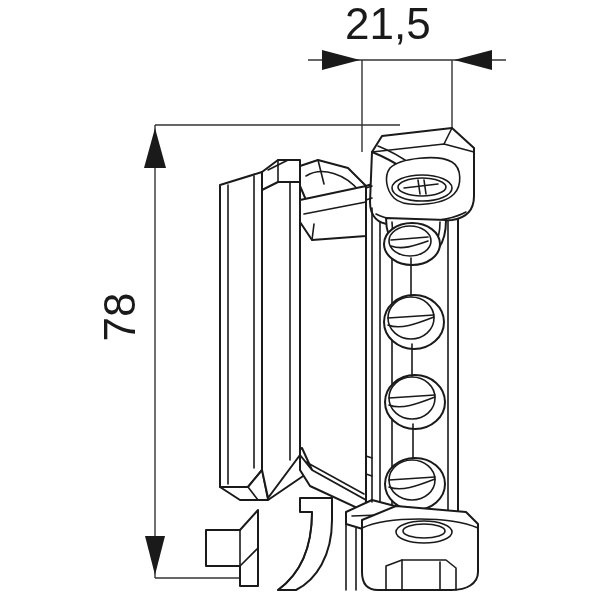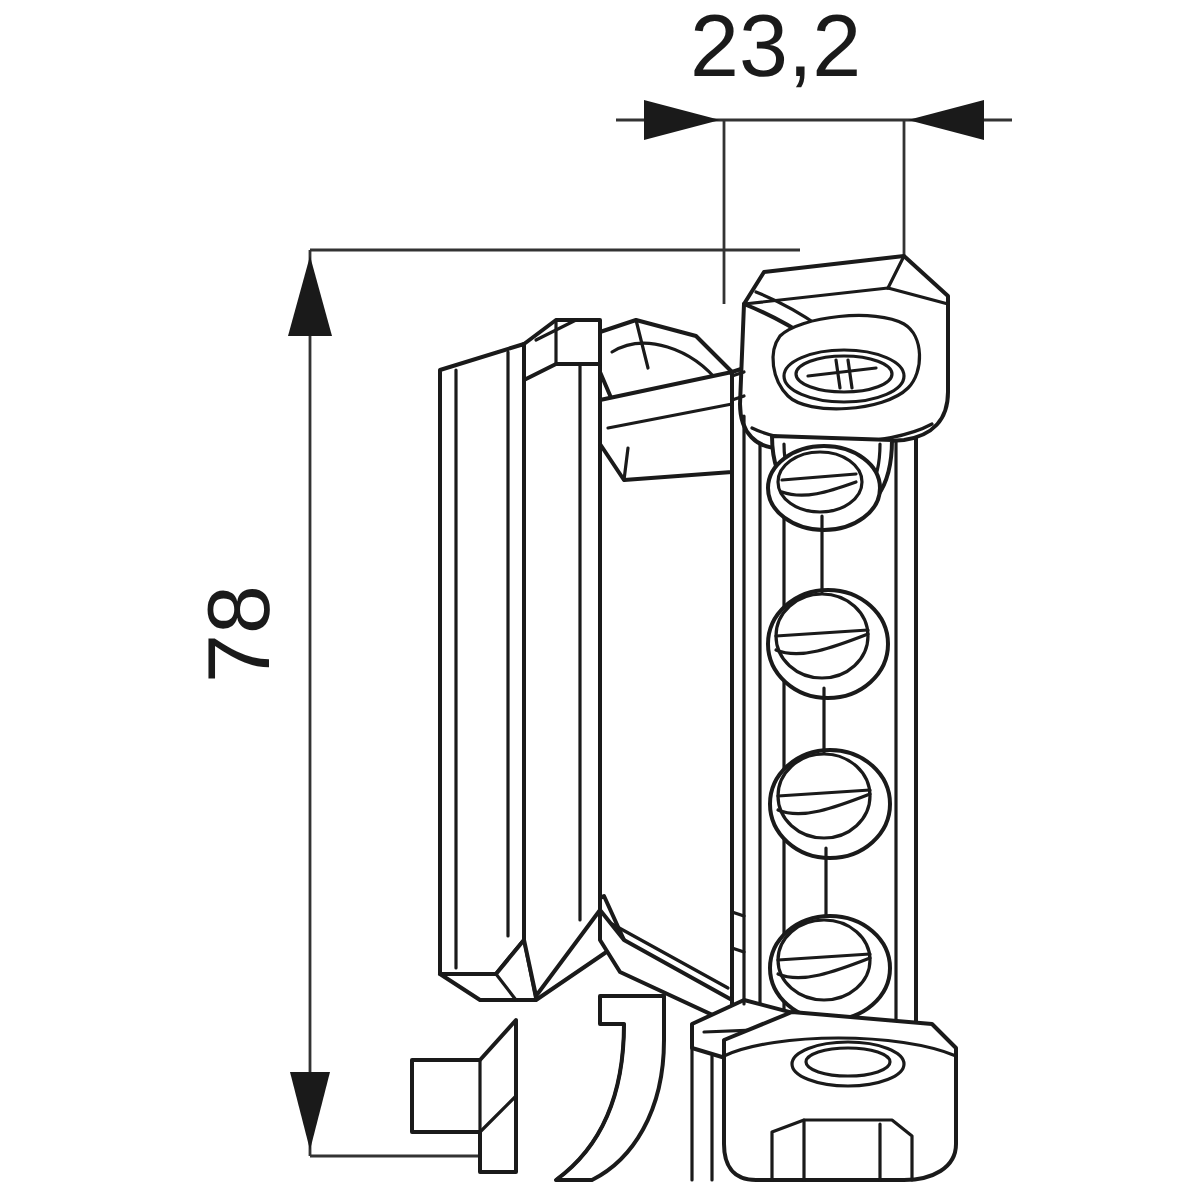--- a/index.html
+++ b/index.html
@@ -240,17 +240,17 @@
       <g>
         <path class="lnt" d="M 366,188 L 372,186"></path>
         <path class="lnt" d="M 366,200 L 372,198"></path>
         <path class="lnt" d="M 366,456 L 372,458"></path>
         <path class="lnt" d="M 366,474 L 372,476"></path>
       </g>
 
     </g>
   </svg>
 
-  <div class="dim-text" id="dim-width-text">23,2</div>
+  <div class="dim-text" id="dim-width-text">21,5</div>
 
   <div class="dim-text" id="dim-height-text">78</div>
 
 </div>
 
 </body></html>

